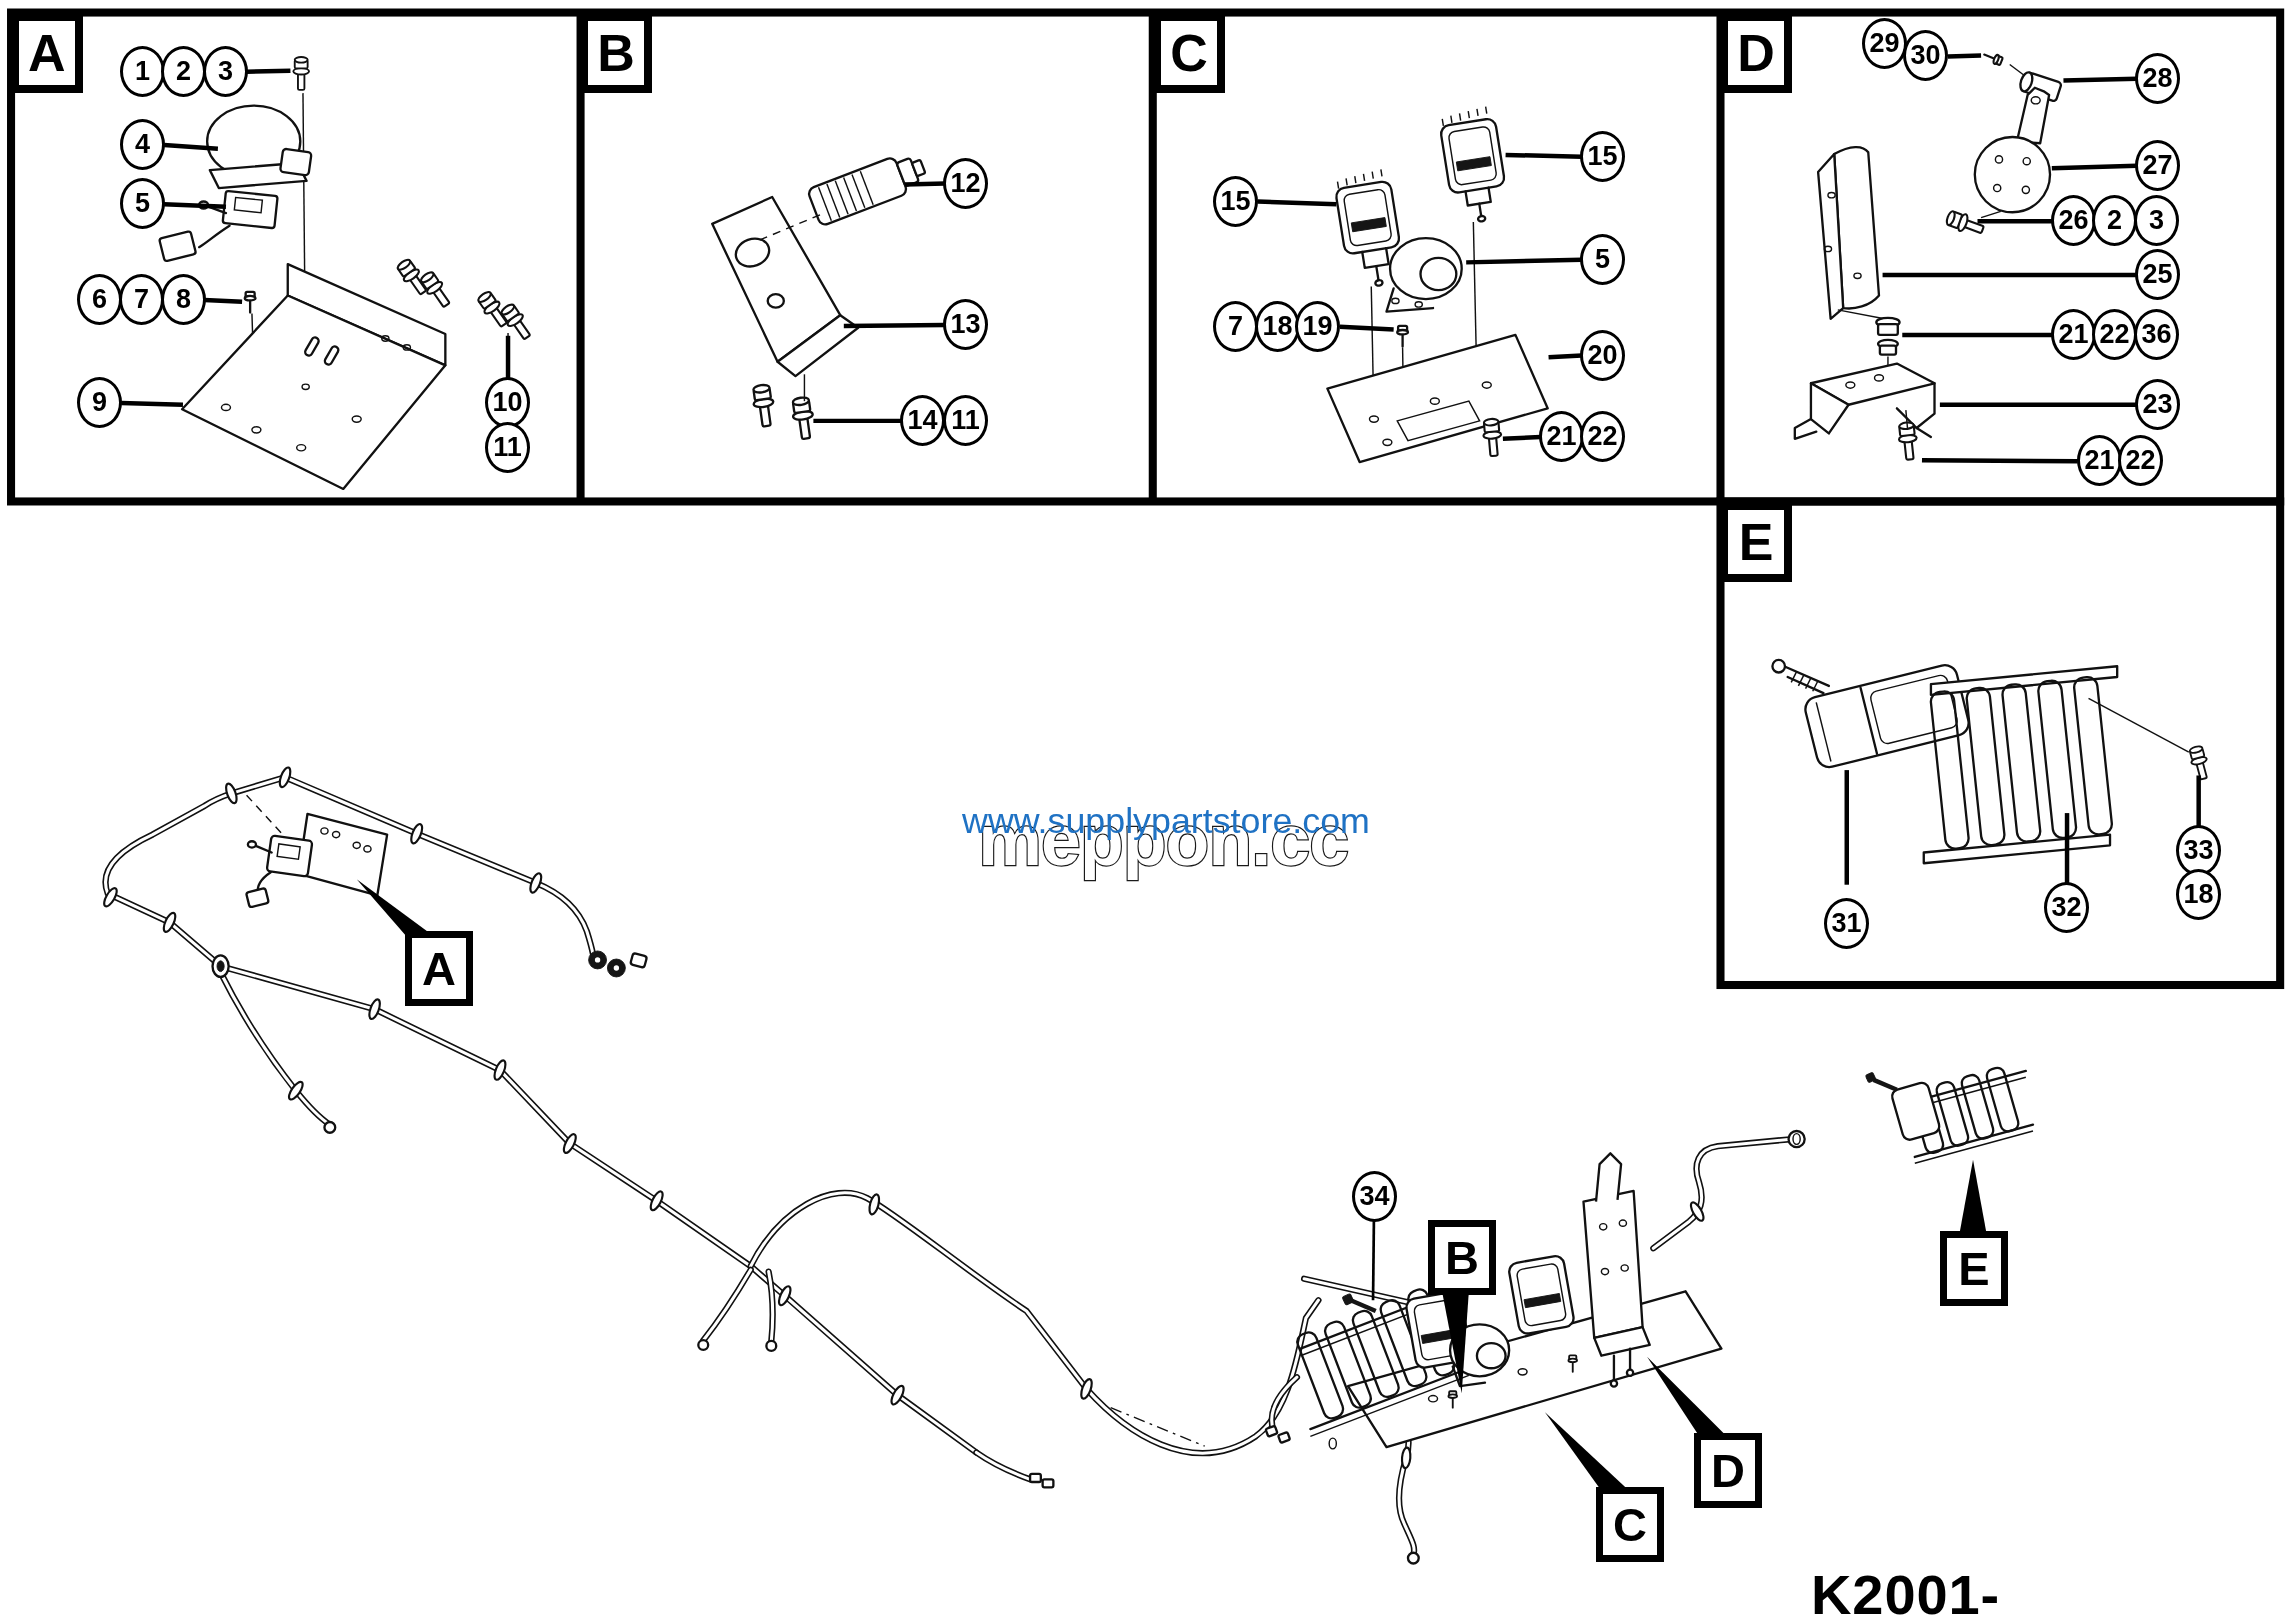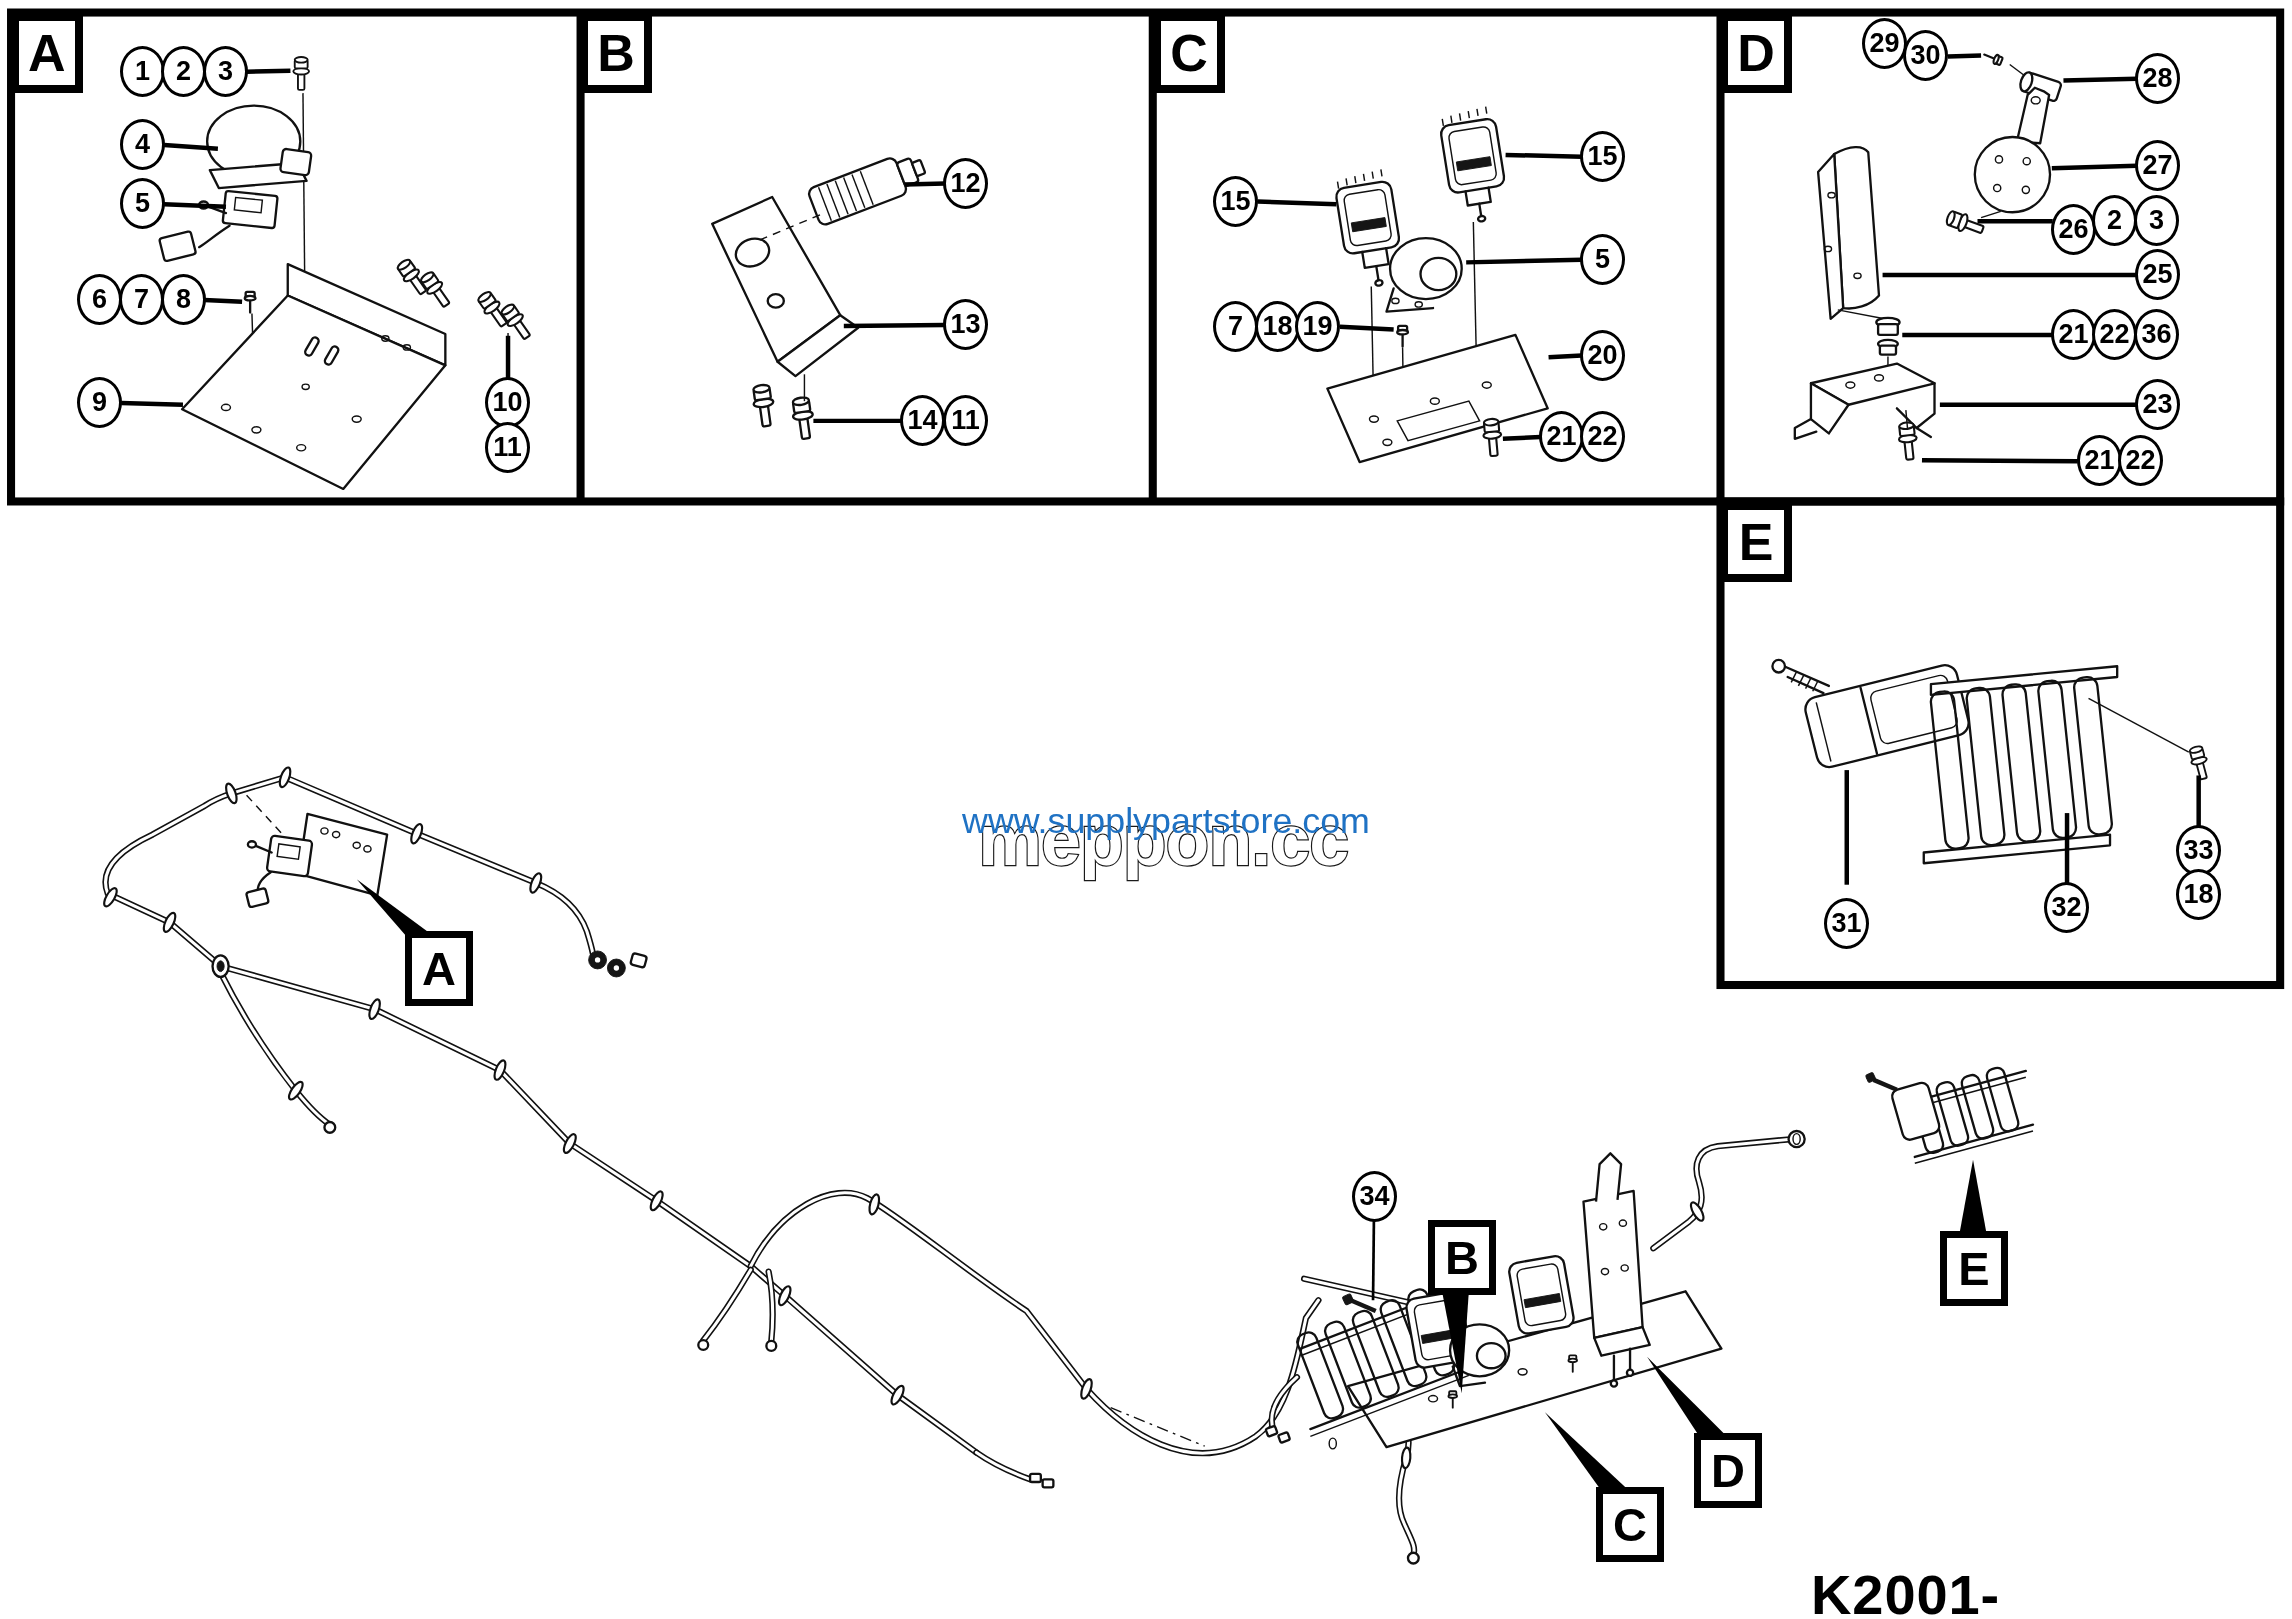--- a/index.html
+++ b/index.html
@@ -470,21 +470,21 @@
 <div class="co" style="left:1278px;top:327px">18</div>
 <div class="co" style="left:1318px;top:327px">19</div>
 <div class="co" style="left:1603px;top:356px">20</div>
 <div class="co" style="left:1562px;top:437px">21</div>
 <div class="co" style="left:1603px;top:437px">22</div>
 
 <div class="co" style="left:1885px;top:44px">29</div>
 <div class="co" style="left:1926px;top:56px">30</div>
 <div class="co" style="left:2158px;top:79px">28</div>
 <div class="co" style="left:2158px;top:166px">27</div>
-<div class="co" style="left:2074px;top:230px">26</div>
+<div class="co" style="left:2074px;top:221px">26</div>
 <div class="co" style="left:2115px;top:221px">2</div>
 <div class="co" style="left:2157px;top:221px">3</div>
 <div class="co" style="left:2158px;top:275px">25</div>
 <div class="co" style="left:2074px;top:335px">21</div>
 <div class="co" style="left:2115px;top:335px">22</div>
 <div class="co" style="left:2157px;top:335px">36</div>
 <div class="co" style="left:2158px;top:405px">23</div>
 <div class="co" style="left:2100px;top:461px">21</div>
 <div class="co" style="left:2141px;top:461px">22</div>
 

